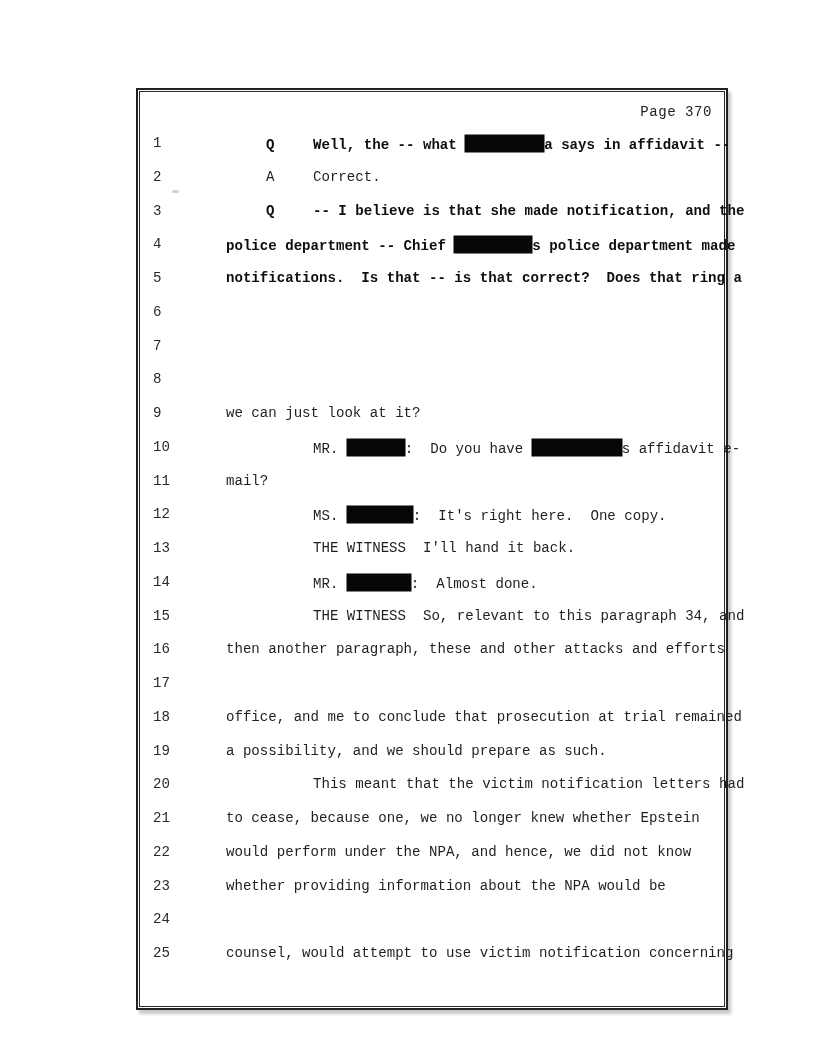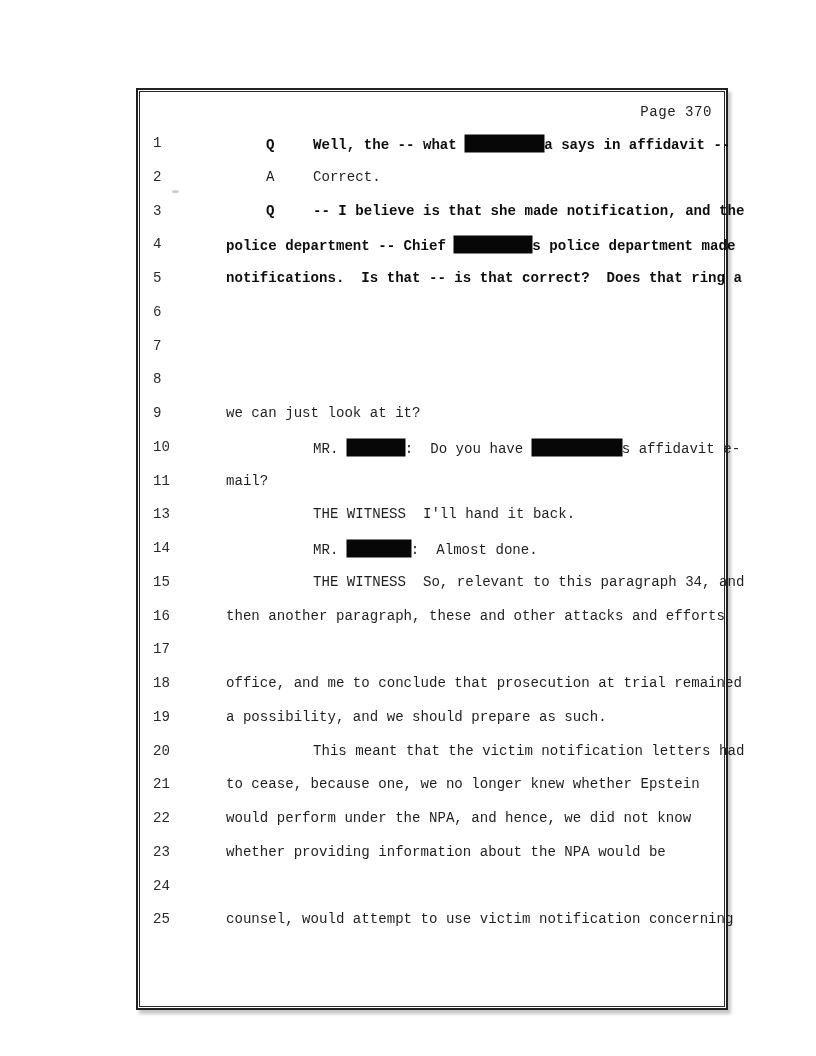--- a/index.html
+++ b/index.html
@@ -144,20 +144,24 @@
         <div class="line">
           <span class="ln">10</span>
           <div class="body sp"><span>MR. </span><span class="redact" style="width:58px"></span><span>:  Do you have </span><span class="redact" style="width:90px"></span><span>s affidavit e-</span></div>
         </div>
 
         <div class="line">
           <span class="ln">11</span>
           <div class="body"><span>mail?</span></div>
         </div>
 
+        <div class="line">
+          <span class="ln">12</span>
+          <div class="body sp"><span>MS. </span><span class="redact" style="width:66px"></span><span>:  It's right here.  One copy.</span></div>
+        </div>
 
         <div class="line">
           <span class="ln">13</span>
           <div class="body sp"><span>THE WITNESS  I'll hand it back.</span></div>
         </div>
 
         <div class="line">
           <span class="ln">14</span>
           <div class="body sp"><span>MR. </span><span class="redact" style="width:64px"></span><span>:  Almost done.</span></div>
         </div>

